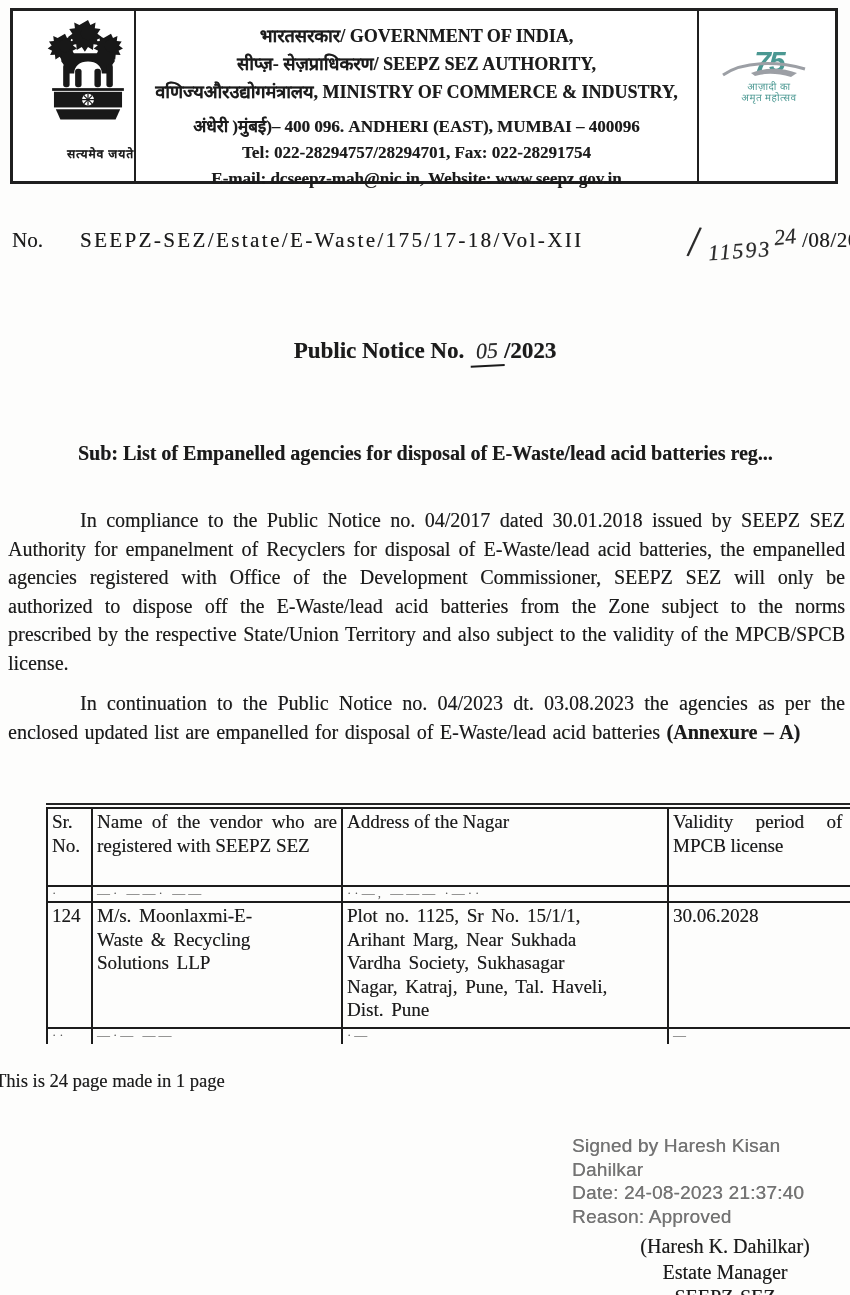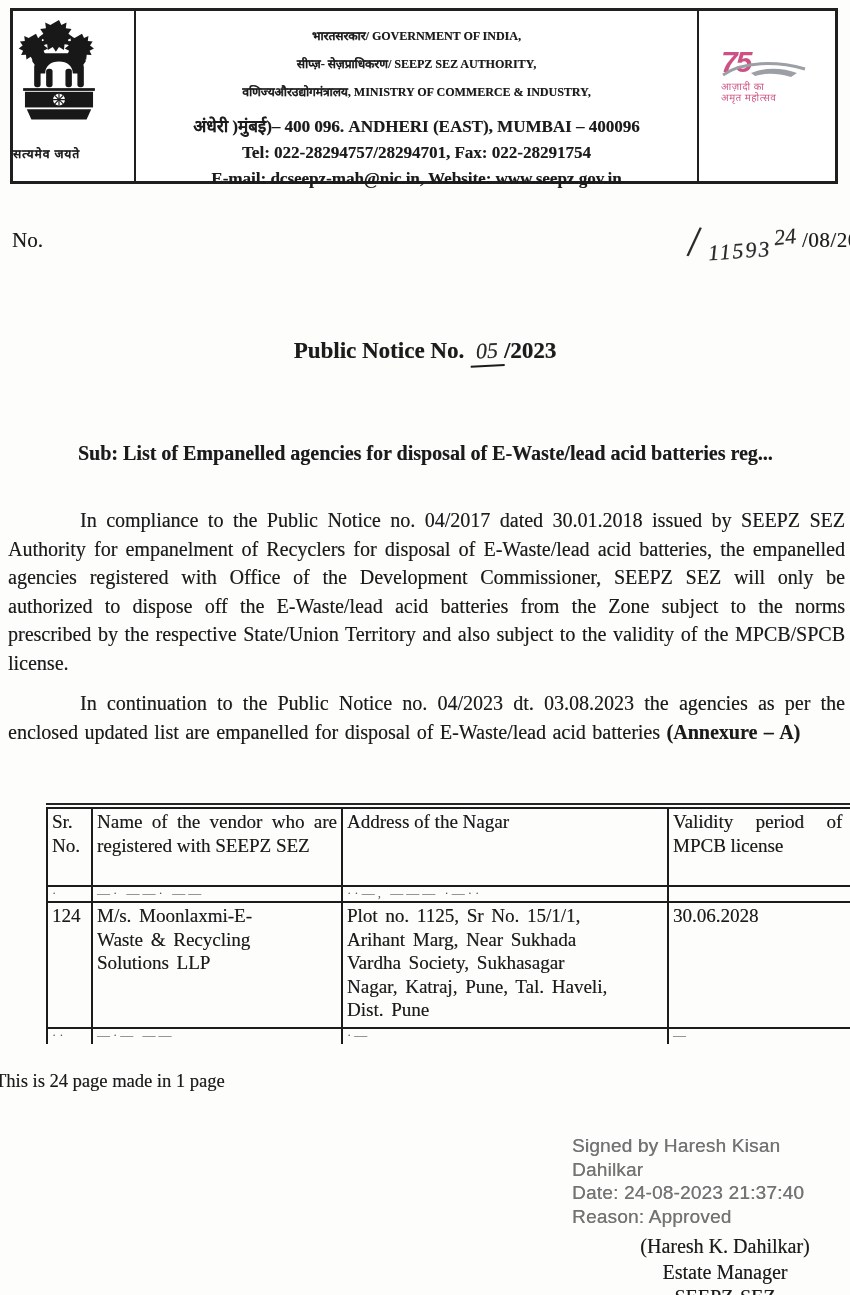--- a/index.html
+++ b/index.html
@@ -9,29 +9,29 @@
     font-family:"Liberation Serif","DejaVu Serif",serif;
   }
   .ink{text-shadow:0.3px 0.3px 0 rgba(25,25,25,.5);}
 
   
   .letterhead{
     position:absolute;top:8px;left:10px;width:828px;height:176px;
     border:3px solid #1f1f1f;display:flex;box-sizing:border-box;background:#fff;
   }
   .emblem-cell{width:123px;border-right:2px solid #1f1f1f;box-sizing:border-box;
-    display:flex;flex-direction:column;align-items:flex-start;padding-top:6px;}
+    display:flex;flex-direction:column;align-items:flex-end;padding-top:6px;}
   .emblem-motto{font-size:12px;font-weight:bold;margin-top:2px;letter-spacing:1px;}
   .lh-center{flex:1;text-align:center;padding-top:11px;box-sizing:border-box;}
-  .lh-line{font-size:12px;font-weight:bold;line-height:28px;}
+  .lh-line{font-size:18px;font-weight:bold;line-height:28px;}
   .lh-line.small{font-size:17px;line-height:26px;}
   .lh-line.gap{margin-top:8px;}
   .stamp-cell{width:138px;border-left:2px solid #1f1f1f;box-sizing:border-box;position:relative;}
-  .stamp{position:absolute;top:38px;left:22px;width:96px;text-align:left;
-    color:#be185d;filter:blur(.6px);opacity:.75;}
+  .stamp{position:absolute;top:38px;left:22px;width:96px;text-align:center;
+    color:#0f766e;filter:blur(.6px);opacity:.75;}
   .stamp-75{font-family:"Liberation Sans",sans-serif;font-style:italic;font-weight:bold;
     font-size:30px;line-height:26px;letter-spacing:-2px;}
   .stamp-swoosh{display:block;margin-top:-16px;}
   .stamp-cap{font-size:10px;line-height:11px;letter-spacing:.5px;}
 
   
   .refline{position:absolute;top:224px;left:12px;width:828px;height:70px;font-size:21px;}
   .ref-label{position:absolute;left:0;top:4px;}
   .ref-no{position:absolute;left:68px;top:4px;letter-spacing:2.4px;}
   .hw{font-style:italic;color:#2a2a2a;}
@@ -134,20 +134,21 @@
         <path d="M30 14 C 45 8, 62 9, 76 14 L70 18 C 56 14, 44 14, 34 17 Z" fill="#7c8088"></path>
       </svg>
       <div class="stamp-cap">आज़ादी का</div>
       <div class="stamp-cap">अमृत महोत्सव</div>
     </div>
   </div>
 </div>
 
 <div class="refline ink">
   <span class="ref-label">No.</span>
+  <span class="ref-no">SEEPZ-SEZ/Estate/E-Waste/175/17-18/Vol-XII</span>
   <span class="hw-slash">/</span>
   <span class="hw hw-serial">11593</span>
   <span class="hw hw-day">24</span>
   <span class="ref-date">/08/2023</span>
 </div>
 
 <div class="title ink">
   <span>Public Notice No. </span><span class="hw hw-num">05</span><span>/2023</span>
 </div>
 

